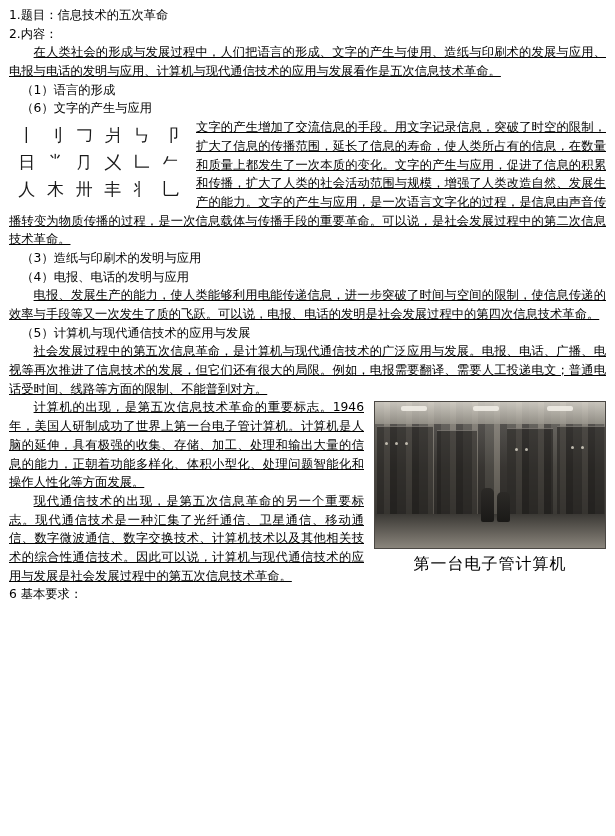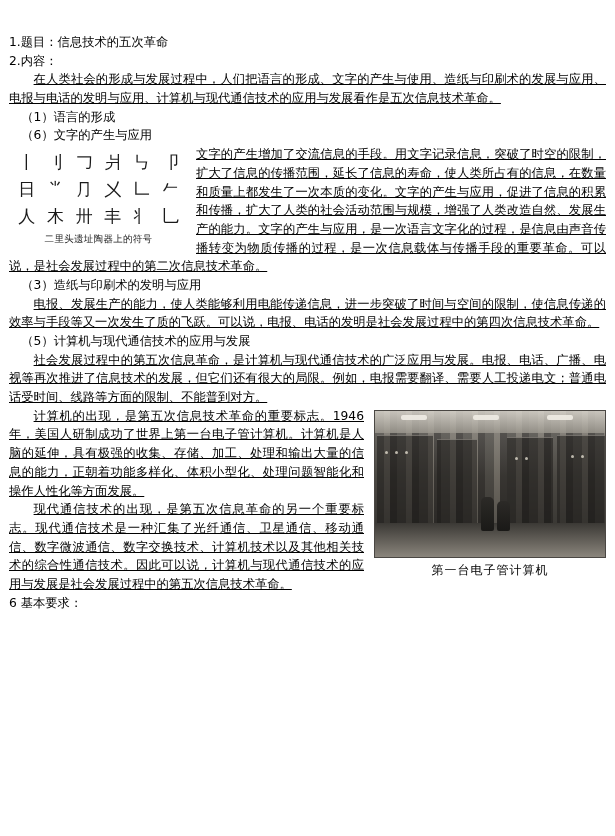--- a/index.html
+++ b/index.html
@@ -15,21 +15,20 @@
     font-size: 12.3px;
     line-height: 1.52;
     overflow: hidden;
   }
   .page {
     position: relative;
     width: 615px;
     height: 600px;
     padding: 6px 9px 0 9px;
     box-sizing: border-box;
-    margin-top: 27px;
   }
   .line {
     margin: 0;
     padding: 0;
     text-align: justify;
     text-justify: inter-ideograph;
   }
   .para {
     margin: 0 0 0 0;
     text-align: justify;
@@ -137,21 +136,21 @@
   }
   .photo .panel-lights {
     position: absolute;
     width: 3px;
     height: 3px;
     background: #e9e4d6;
     opacity: 0.75;
     border-radius: 50%;
   }
   .photo-caption {
-    font-size: 12px;
+    font-size: 16px;
     margin-top: 3px;
     text-align: center;
     letter-spacing: 1px;
   }
   .clearfix::after {
     content: "";
     display: block;
     clear: both;
   }
 </style>
@@ -182,27 +181,27 @@
         <div class="oracle-cell">㐅</div>
         <div class="oracle-cell">𠃊</div>
         <div class="oracle-cell">𠂉</div>
         <div class="oracle-cell">人</div>
         <div class="oracle-cell">木</div>
         <div class="oracle-cell">卅</div>
         <div class="oracle-cell">丰</div>
         <div class="oracle-cell">丬</div>
         <div class="oracle-cell">乚</div>
       </div>
-      <div class="oracle-caption">二里头遗址陶器上的符号</div>
     </div>
     <div class="para noindent">文字的产生增加了交流信息的手段。用文字记录信息，突破了时空的限制，扩大了信息的传播范围，延长了信息的寿命，使人类所占有的信息，在数量和质量上都发生了一次本质的变化。文字的产生与应用，促进了信息的积累和传播，扩大了人类的社会活动范围与规模，增强了人类改造自然、发展生产的能力。文字的产生与应用，是一次语言文字化的过程，是信息由声音传播转变为物质传播的过程，是一次信息载体与传播手段的重要革命。可以说，是社会发展过程中的第二次信息技术革命。</div>
   </div>
 
   <div class="line sub-heading">（3）造纸与印刷术的发明与应用</div>
 
+  <div class="line sub-heading">（4）电报、电话的发明与应用</div>
   <div class="para">电报、发展生产的能力，使人类能够利用电能传递信息，进一步突破了时间与空间的限制，使信息传递的效率与手段等又一次发生了质的飞跃。可以说，电报、电话的发明是社会发展过程中的第四次信息技术革命。</div>
 
   <div class="line sub-heading">（5）计算机与现代通信技术的应用与发展</div>
   <div class="para">社会发展过程中的第五次信息革命，是计算机与现代通信技术的广泛应用与发展。电报、电话、广播、电视等再次推进了信息技术的发展，但它们还有很大的局限。例如，电报需要翻译、需要人工投递电文；普通电话受时间、线路等方面的限制、不能普到对方。</div>
   <div class="clearfix">
     <div class="photo-figure">
       <div class="photo">
         <div class="bg"></div>
         <div class="ceiling"></div>
         <div class="lamp" style="left:26px;"></div>

